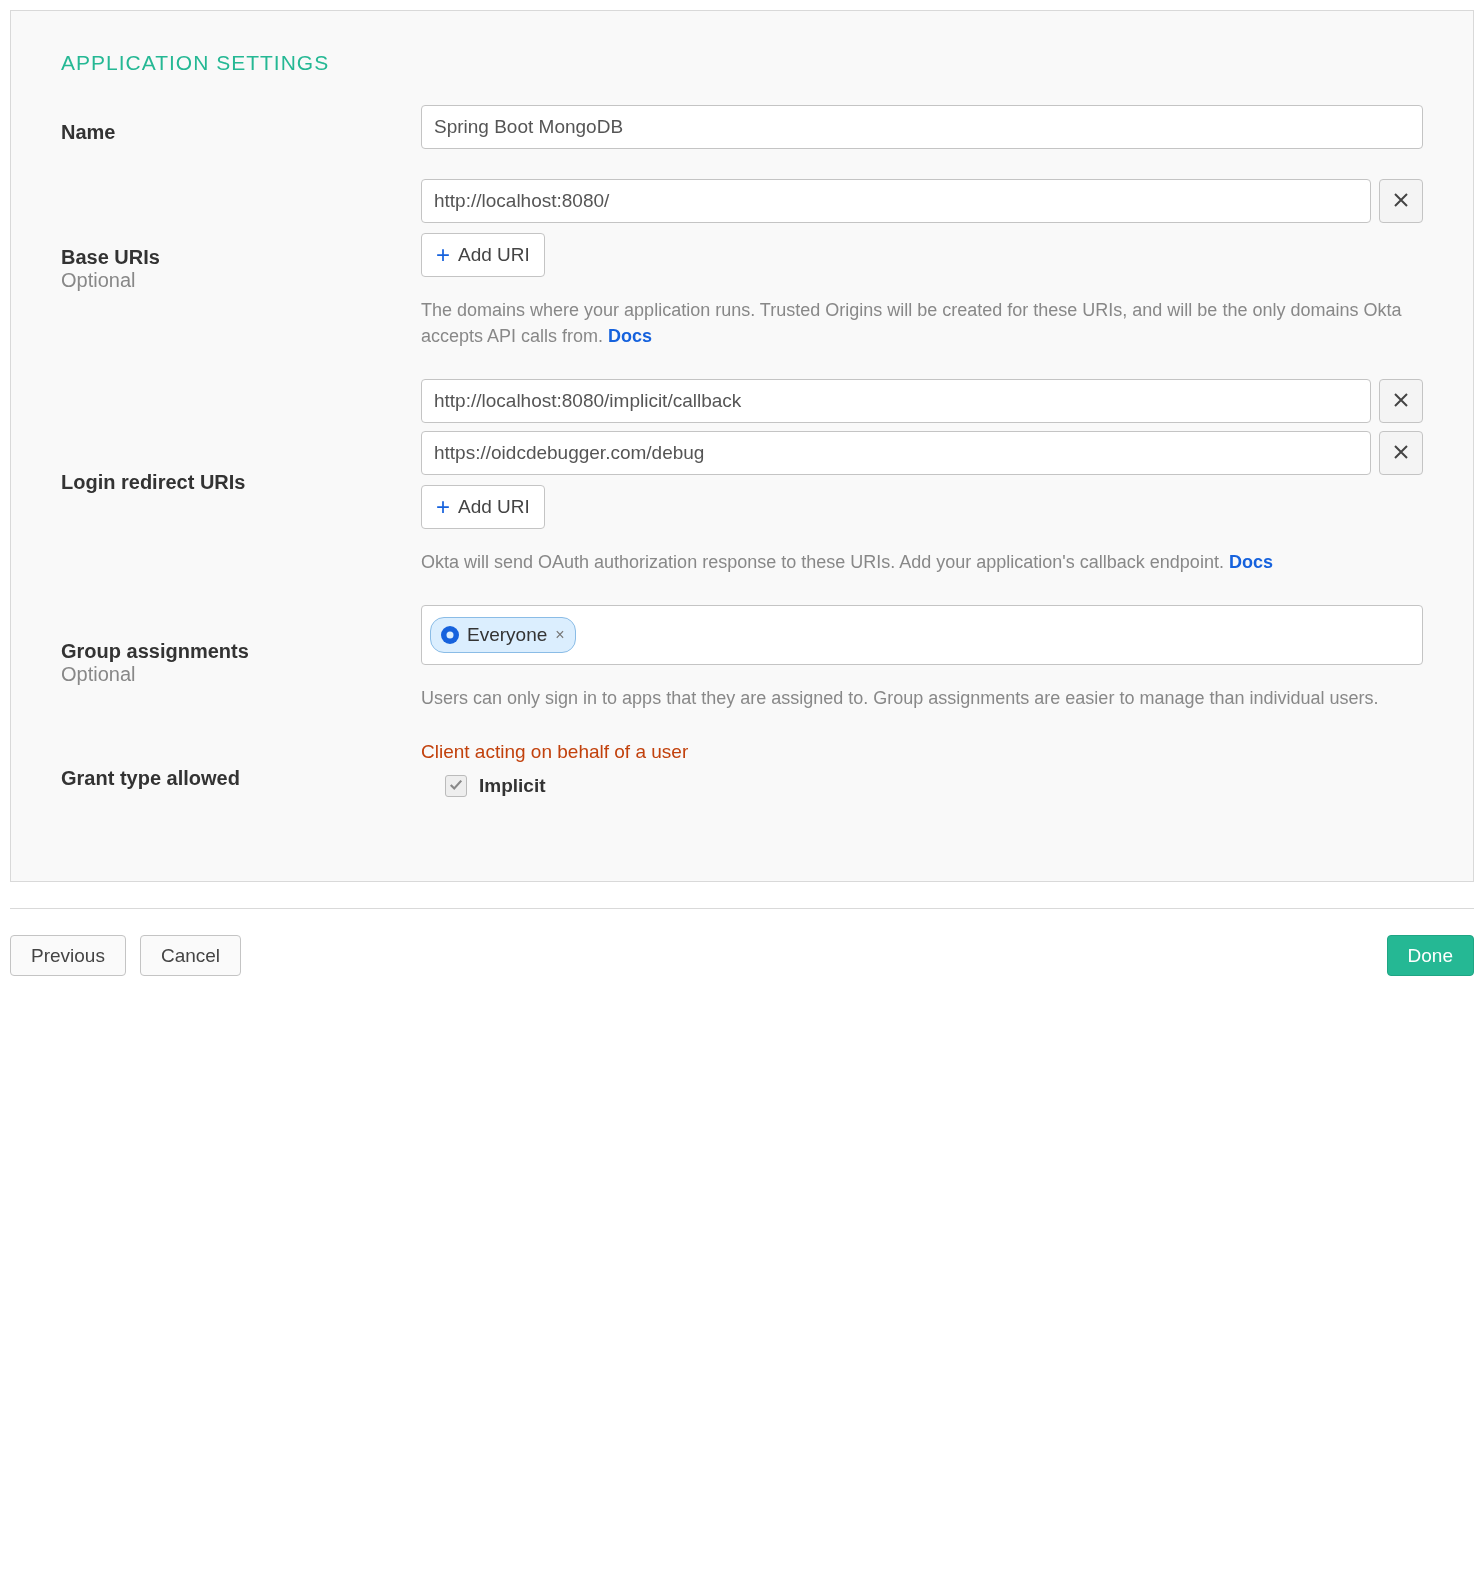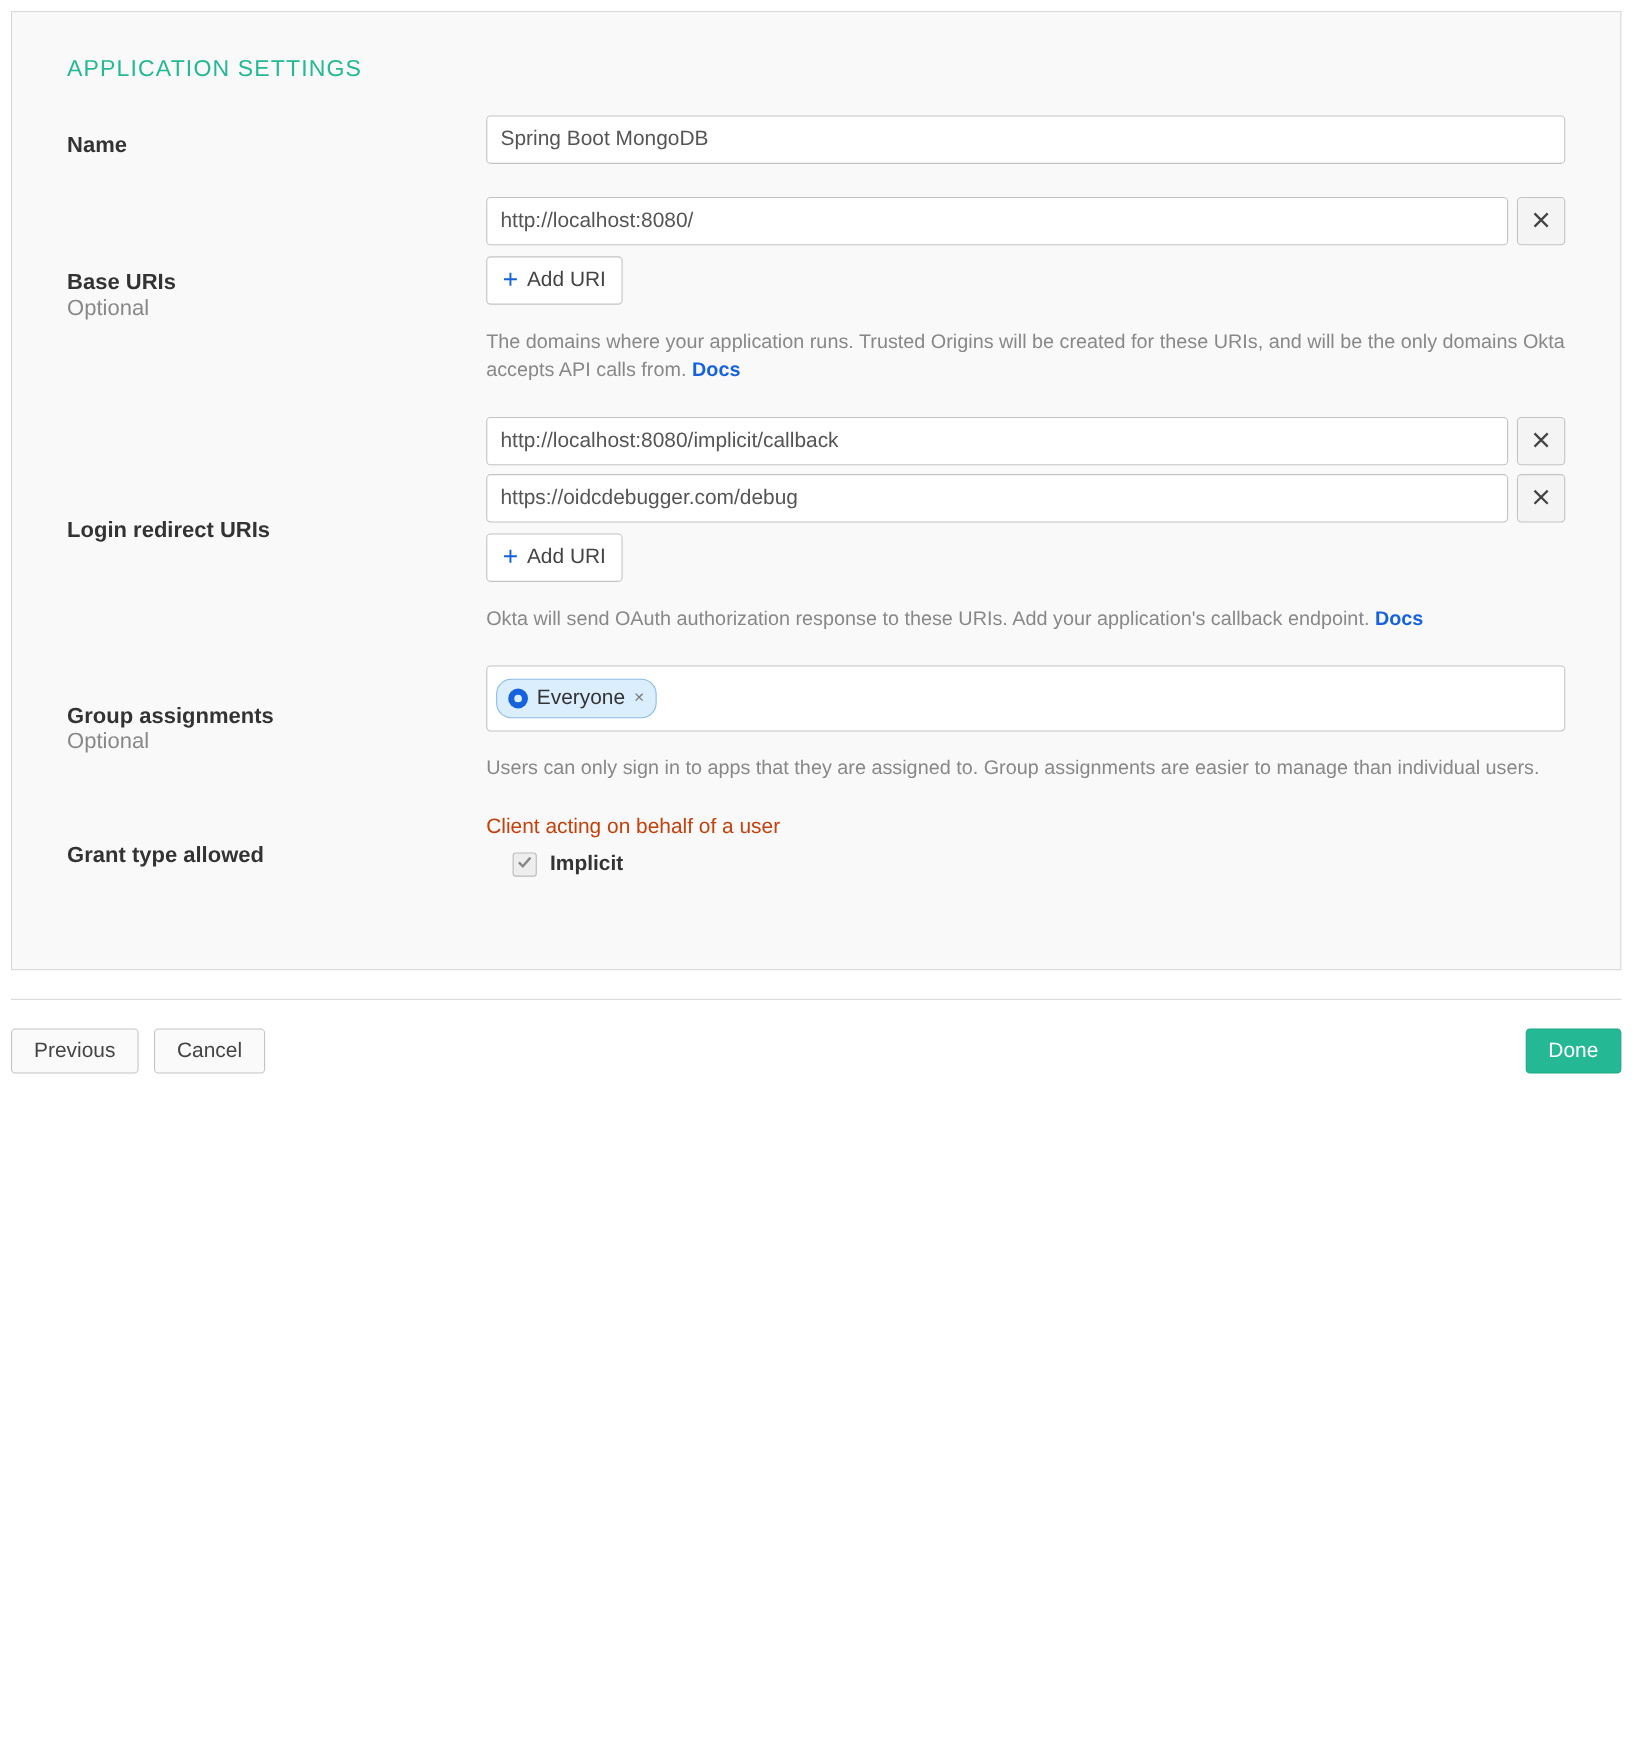--- a/index.html
+++ b/index.html
@@ -38,21 +38,20 @@
     color: #333;
     font-size: 20px;
   }
   .form-sub {
     color: #888;
     font-size: 20px;
     font-weight: 400;
   }
   .form-input-col {
     flex: 1;
-    margin-left: 21px;
   }
   .text-input {
     width: 100%;
     height: 44px;
     border: 1px solid #c4c4c4;
     border-radius: 4px;
     padding: 0 12px;
     font-size: 19px;
     color: #555;
     background: #fff;

